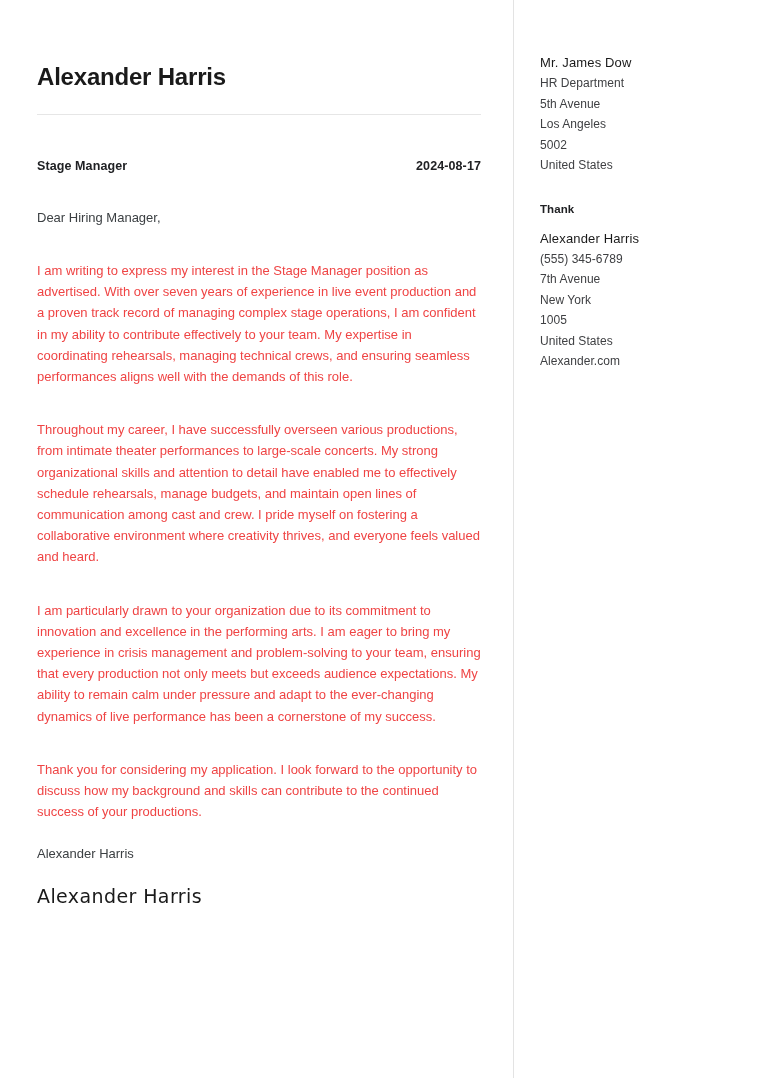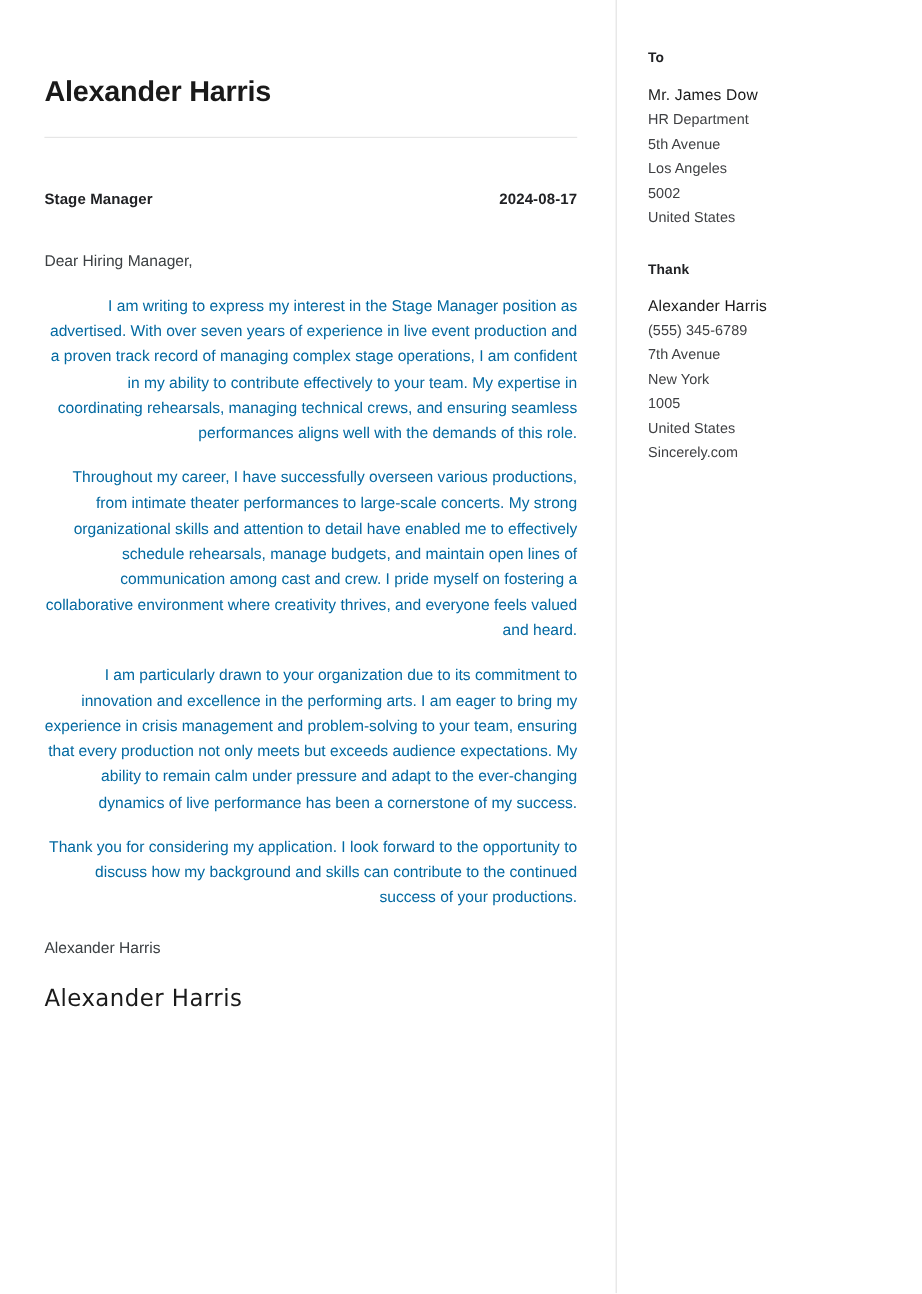--- a/index.html
+++ b/index.html
@@ -59,25 +59,25 @@
   .meta-role { letter-spacing: 0.1px; }
   .meta-date { letter-spacing: 0.1px; }
 
   .salutation {
     margin-top: 34px;
     font-size: 13px;
     color: #3c4043;
     line-height: 21px;
   }
   .body-paragraph {
-    margin-top: 16px;
+    margin-top: 32px;
     font-size: 13px;
-    color: #0369a1;
+    color: #ef4444;
     line-height: 21.2px;
-    text-align: right;
+    text-align: left;
   }
   .closing-block {
     margin-top: 22px;
     font-size: 13px;
     color: #3c4043;
     line-height: 20.5px;
   }
   .closing-line { display: block; }
   .signature {
     margin-top: 20px;
@@ -155,35 +155,34 @@
     <div class="closing-block">
       <span class="closing-line">Alexander Harris</span>
     </div>
 
     <div class="signature">Alexander Harris</div>
   </div>
 
   <div class="sidebar">
 
     <div class="sidebar-section sidebar-section-to">
-      <div class="sidebar-label">To</div>
       <div class="sidebar-primary">Mr. James Dow</div>
       <div class="sidebar-line sidebar-line-first">HR Department</div>
       <div class="sidebar-line">5th Avenue</div>
       <div class="sidebar-line">Los Angeles</div>
       <div class="sidebar-line">5002</div>
       <div class="sidebar-line">United States</div>
     </div>
 
     <div class="sidebar-section sidebar-section-from">
       <div class="sidebar-label">Thank</div>
       <div class="sidebar-primary">Alexander Harris</div>
       <div class="sidebar-line sidebar-line-first">(555) 345-6789</div>
       <div class="sidebar-line">7th Avenue</div>
       <div class="sidebar-line">New York</div>
       <div class="sidebar-line">1005</div>
       <div class="sidebar-line">United States</div>
-      <div class="sidebar-line">Sincerely.com</div>
+      <div class="sidebar-line">Alexander.com</div>
     </div>
 
   </div>
 
 </div>
 
 </body></html>

